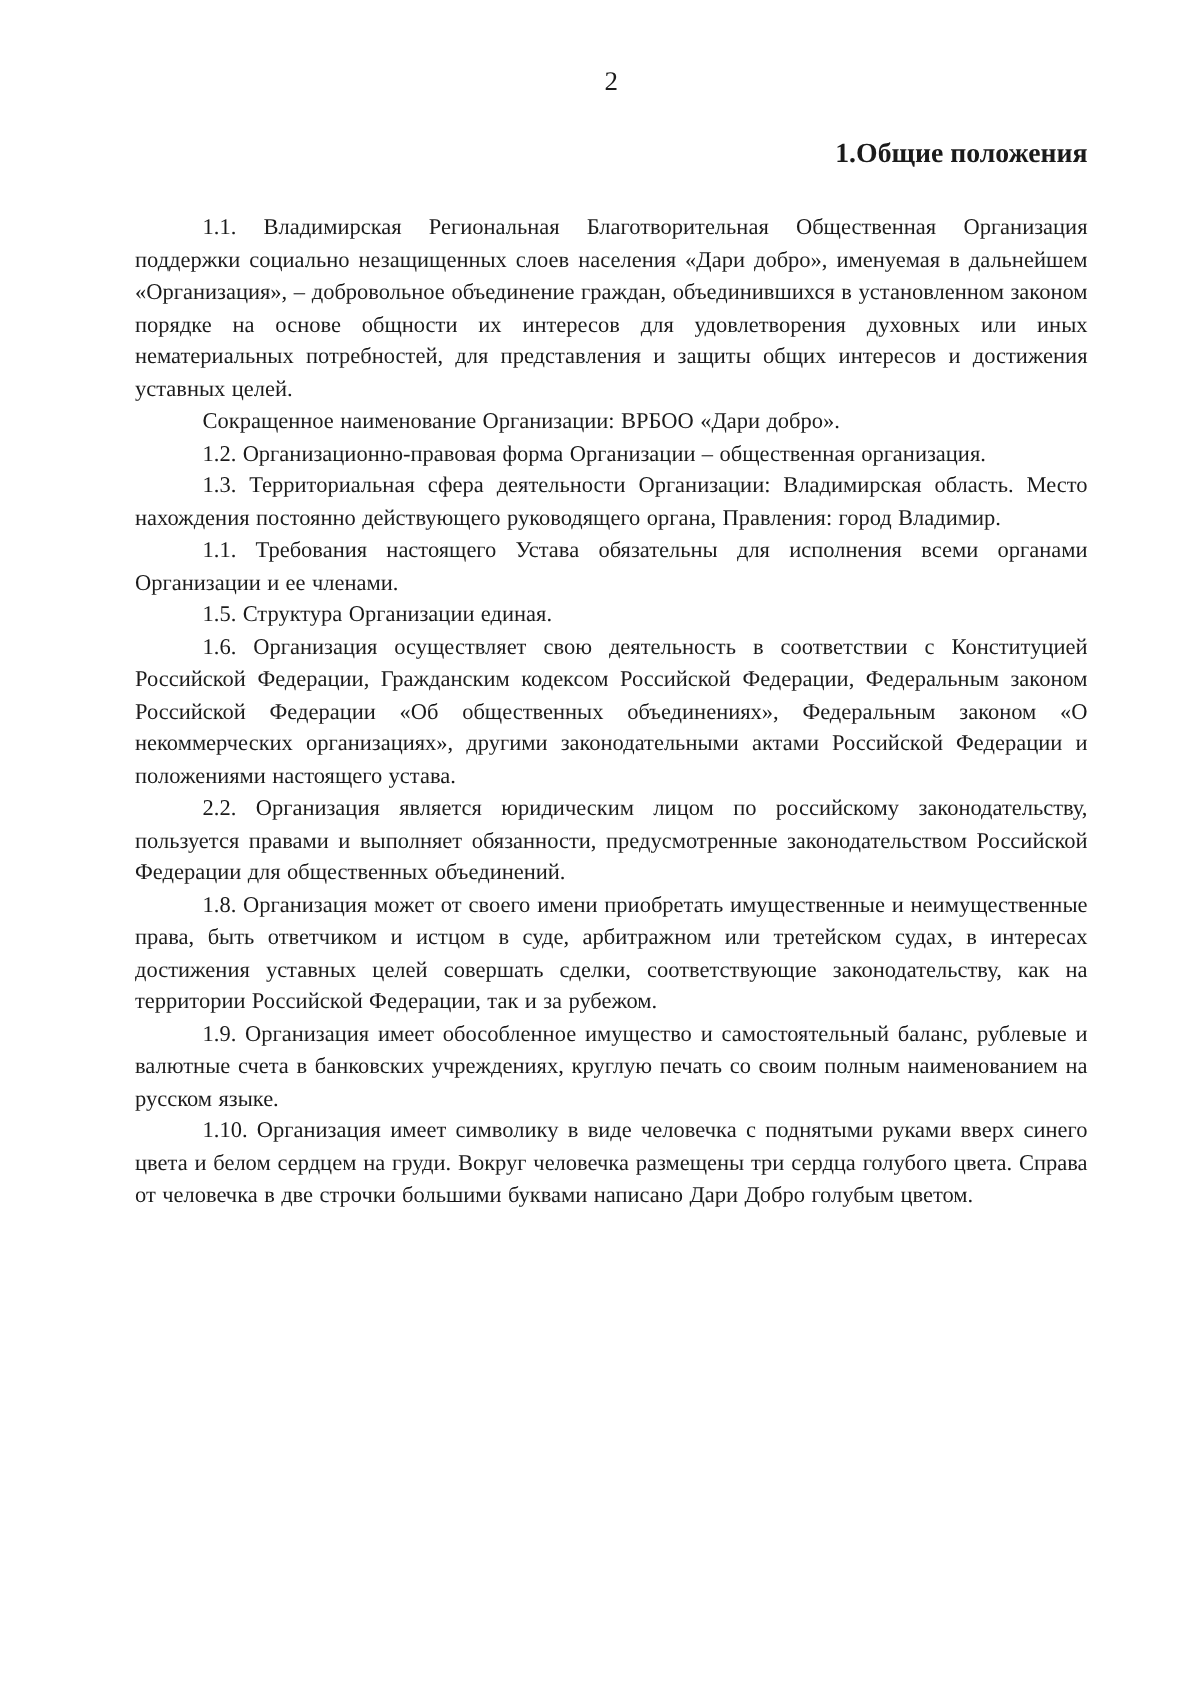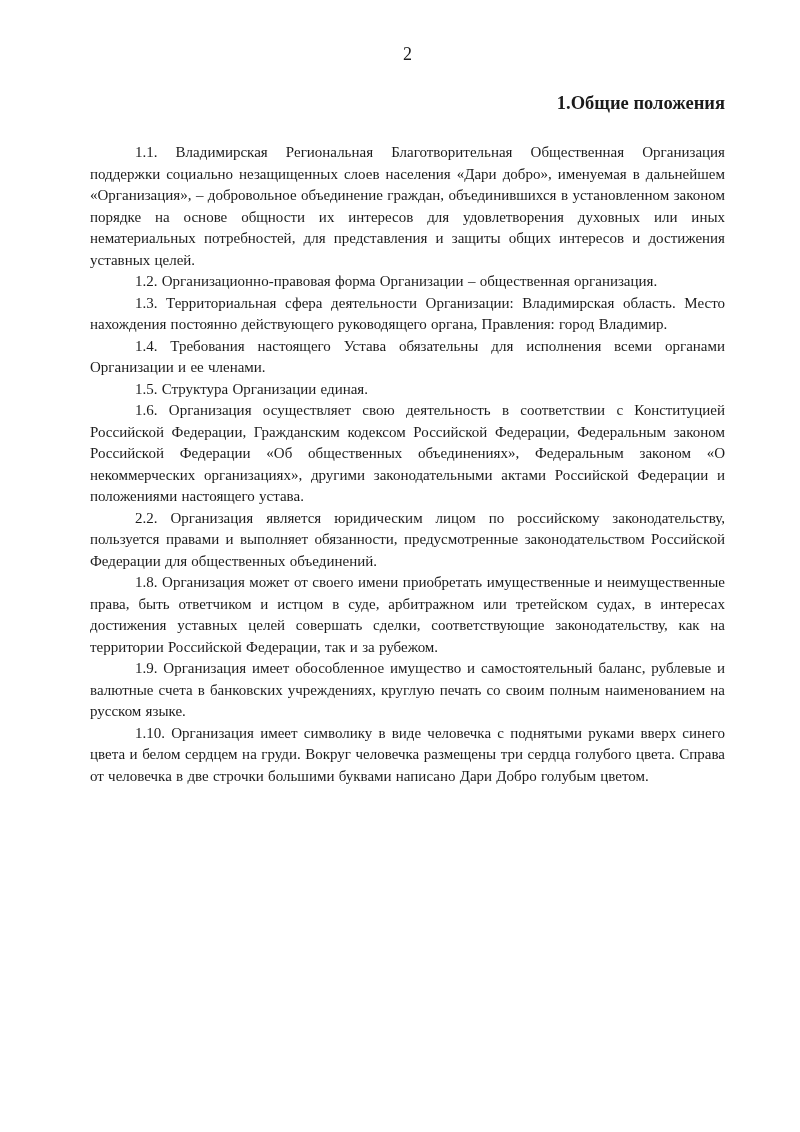--- a/index.html
+++ b/index.html
@@ -47,23 +47,24 @@
 </head>
 <body>
 
 <div class="page">
   <div class="page-number">2</div>
 
   <h1 class="heading">1.Общие положения</h1>
 
   <div class="body-text">
     <p>1.1. Владимирская Региональная Благотворительная Общественная Организация поддержки социально незащищенных слоев населения «Дари добро», именуемая в дальнейшем «Организация», – добровольное объединение граждан, объединившихся в установленном законом порядке на основе общности их интересов для удовлетворения духовных или иных нематериальных потребностей, для представления и защиты общих интересов и достижения уставных целей.</p>
+    <p>Сокращенное наименование Организации: ВРБОО «Дари добро».</p>
     <p>1.2. Организационно-правовая форма Организации – общественная организация.</p>
     <p>1.3. Территориальная сфера деятельности Организации: Владимирская область. Место нахождения постоянно действующего руководящего органа, Правления: город Владимир.</p>
-    <p>1.4. Требования настоящего Устава обязательны для исполнения всеми органами Организации и ее членами.</p>
+    <p>1.1. Требования настоящего Устава обязательны для исполнения всеми органами Организации и ее членами.</p>
     <p>1.5. Структура Организации единая.</p>
     <p>1.6. Организация осуществляет свою деятельность в соответствии с Конституцией Российской Федерации, Гражданским кодексом Российской Федерации, Федеральным законом Российской Федерации «Об общественных объединениях», Федеральным законом «О некоммерческих организациях», другими законодательными актами Российской Федерации и положениями настоящего устава.</p>
     <p>2.2. Организация является юридическим лицом по российскому законодательству, пользуется правами и выполняет обязанности, предусмотренные законодательством Российской Федерации для общественных объединений.</p>
     <p>1.8. Организация может от своего имени приобретать имущественные и неимущественные права, быть ответчиком и истцом в суде, арбитражном или третейском судах, в интересах достижения уставных целей совершать сделки, соответствующие законодательству, как на территории Российской Федерации, так и за рубежом.</p>
     <p>1.9. Организация имеет обособленное имущество и самостоятельный баланс, рублевые и валютные счета в банковских учреждениях, круглую печать со своим полным наименованием на русском языке.</p>
     <p>1.10. Организация имеет символику в виде человечка с поднятыми руками вверх синего цвета и белом сердцем на груди. Вокруг человечка размещены три сердца голубого цвета.  Справа от человечка в две строчки большими буквами написано Дари Добро голубым цветом.</p>
   </div>
 </div>
 
 </body></html>

